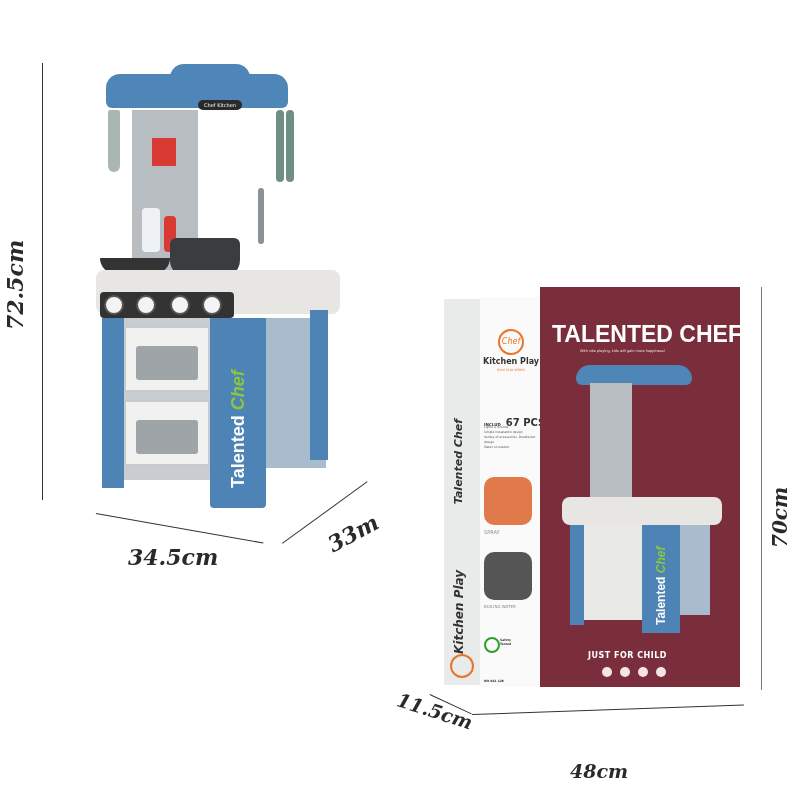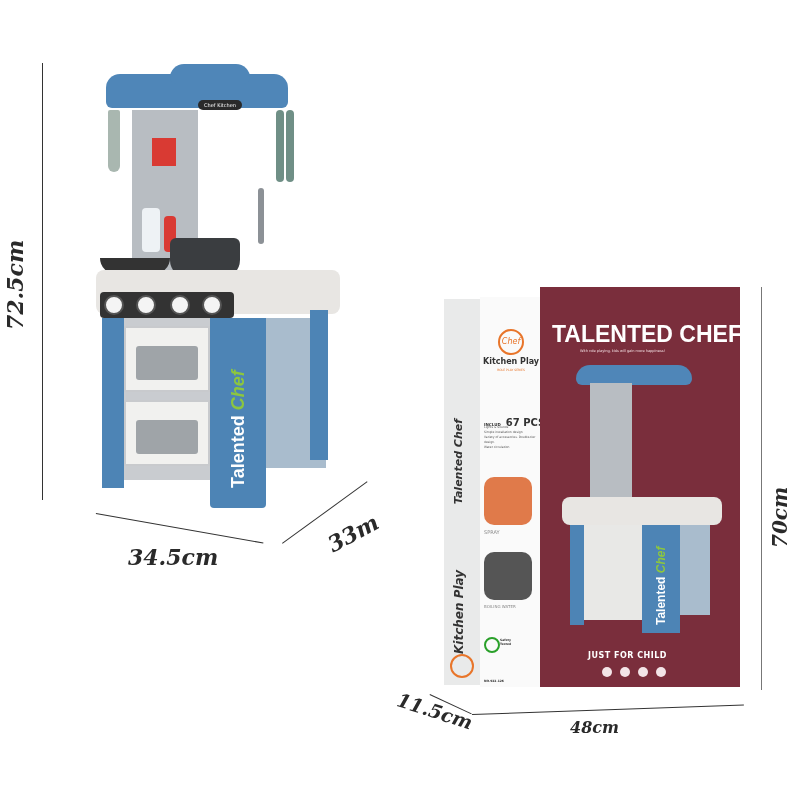--- a/index.html
+++ b/index.html
@@ -128,15 +128,15 @@
       <span class="abs" style="left:18px;top:0;width:10px;height:10px;border-radius:50%;background:#f3e4e7;"></span>
       <span class="abs" style="left:36px;top:0;width:10px;height:10px;border-radius:50%;background:#f3e4e7;"></span>
       <span class="abs" style="left:54px;top:0;width:10px;height:10px;border-radius:50%;background:#f3e4e7;"></span>
     </div>
   </div>
 </div>
 
 <div class="dimline" style="left:761px;top:287px;width:1px;height:403px;background:#777;"></div>
 <div class="dimtext" style="left:768px;top:548px;transform:rotate(-90deg);transform-origin:left top;font-size:20px;">70cm</div>
 <div class="dimline" style="left:472px;top:714px;width:272px;height:1px;transform:rotate(-2deg);transform-origin:left top;"></div>
-<div class="dimtext" style="left:570px;top:718px;font-size:16px;">48cm</div>
+<div class="dimtext" style="left:570px;top:760px;font-size:19px;">48cm</div>
 <div class="dimline" style="left:430px;top:694px;width:46px;height:1px;transform:rotate(25deg);transform-origin:left top;"></div>
 <div class="dimtext" style="left:396px;top:700px;transform:rotate(18deg);font-size:19px;">11.5cm</div>
 
 </body></html>

